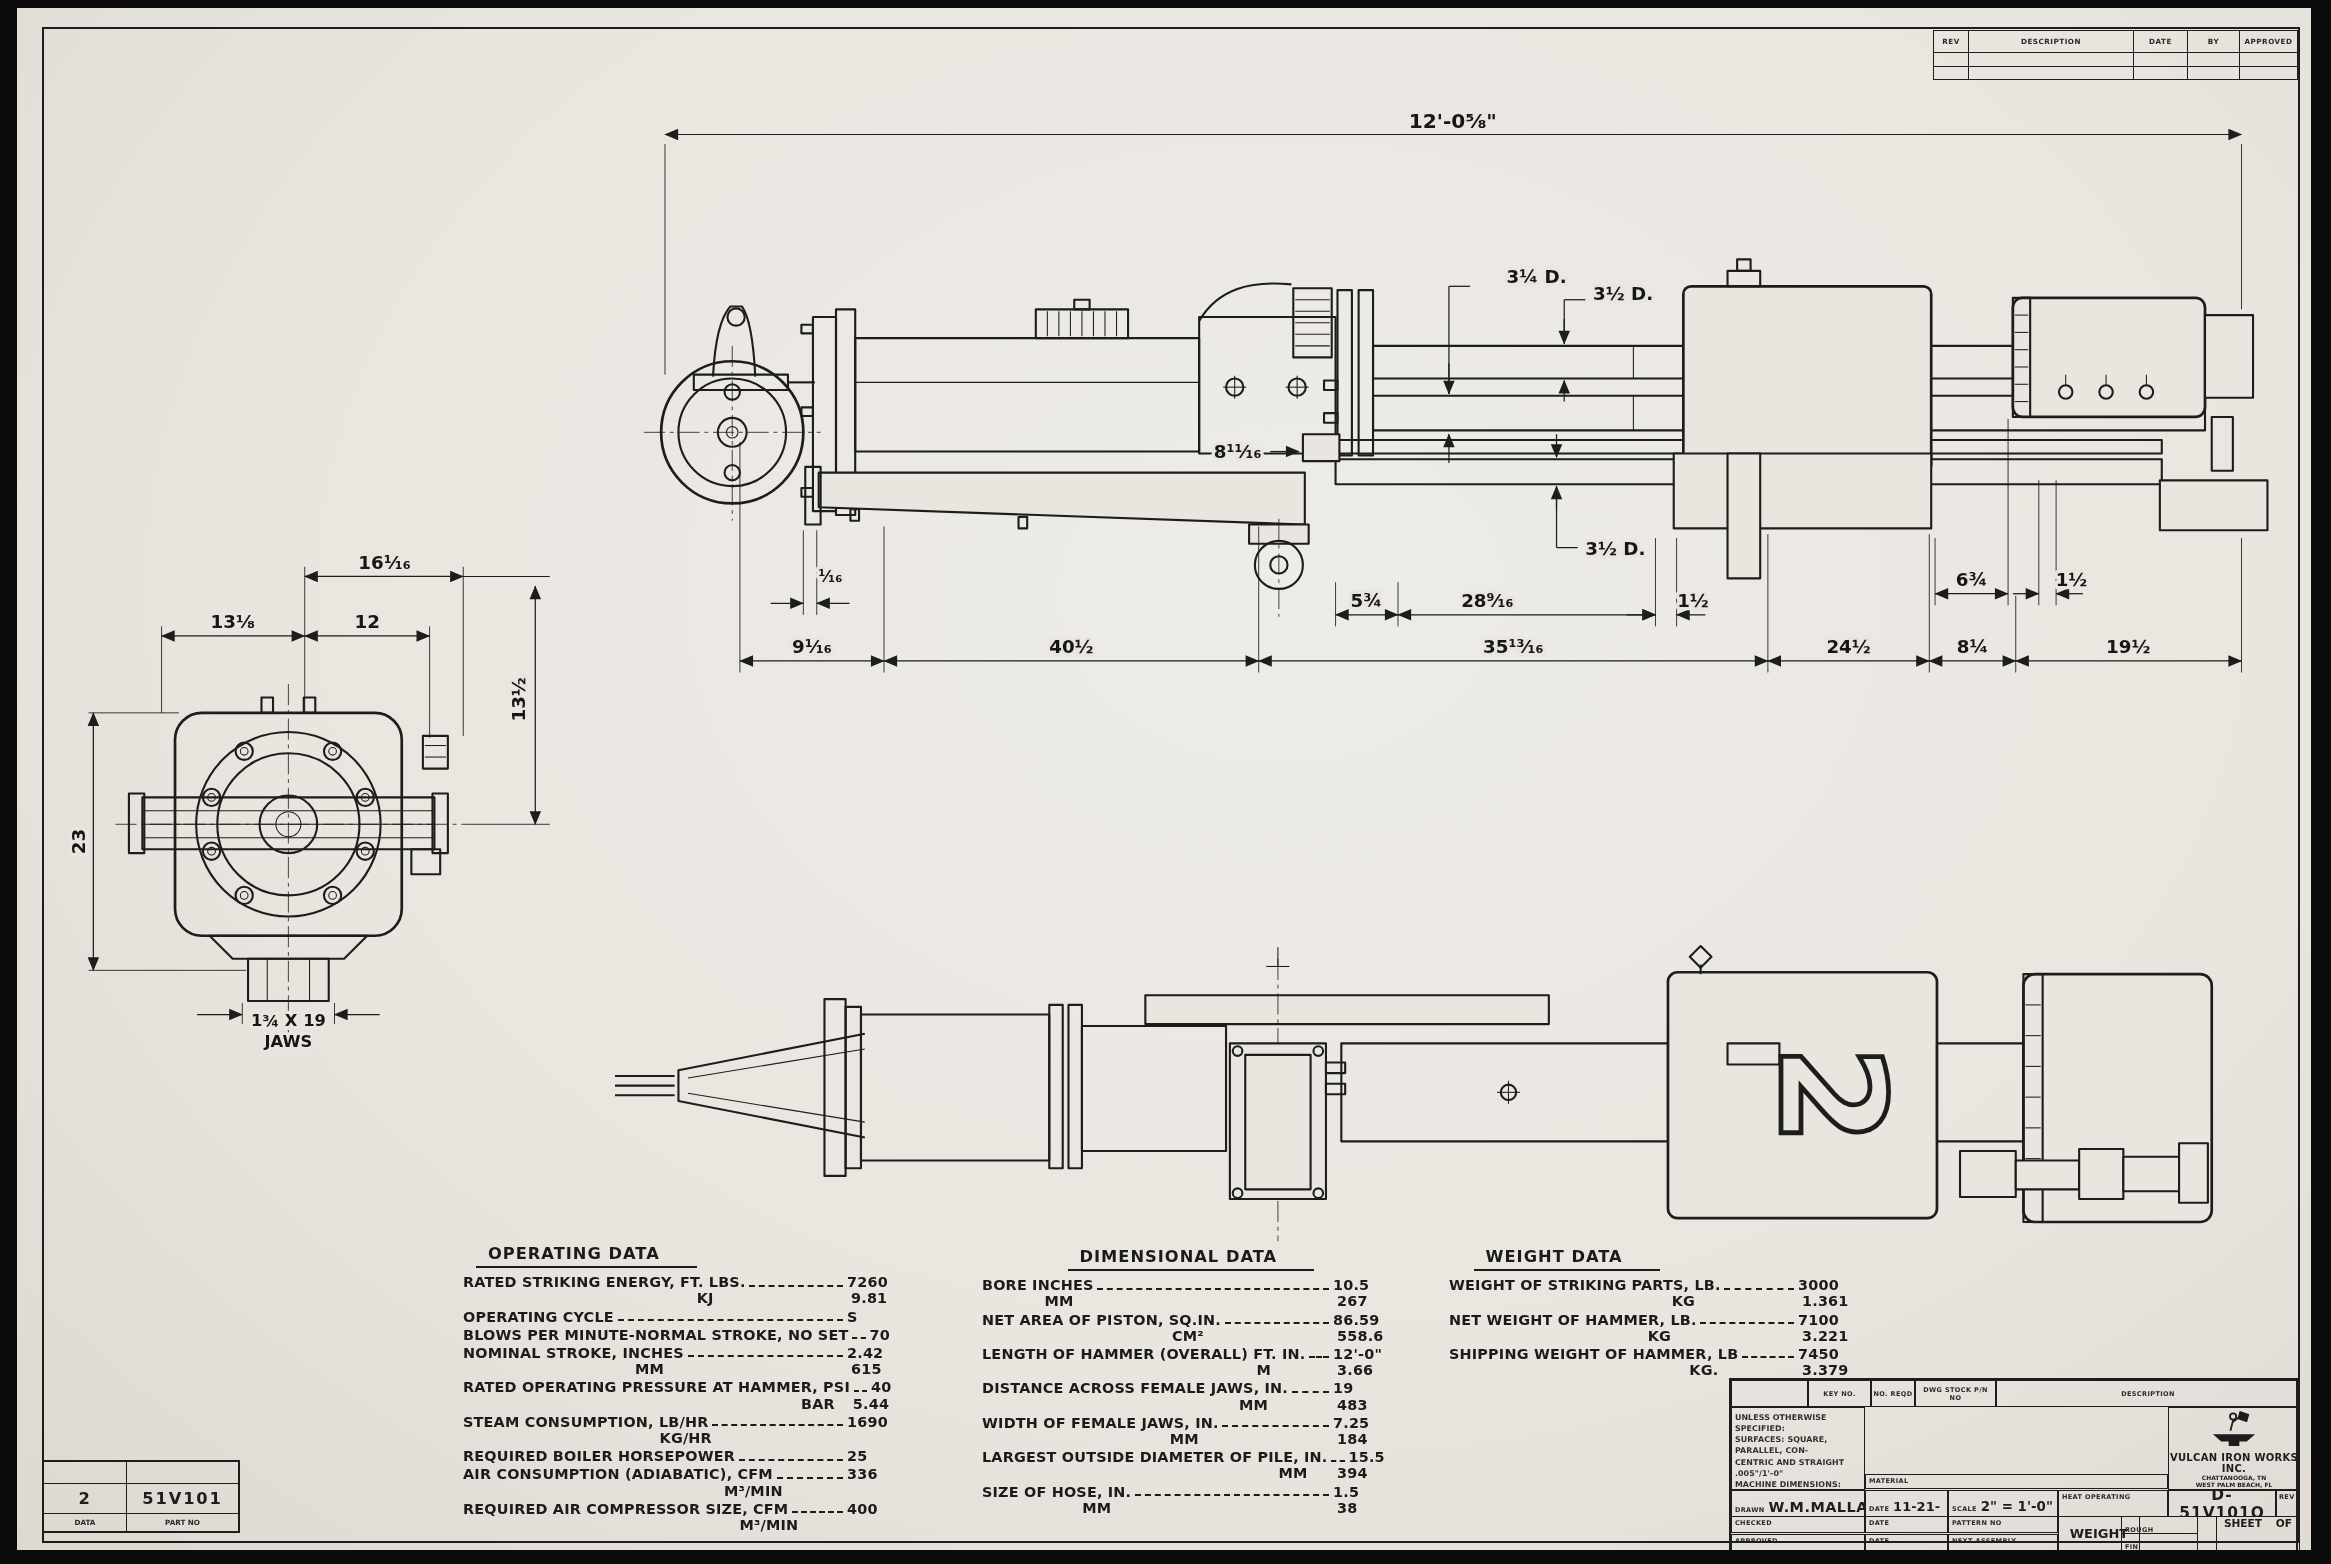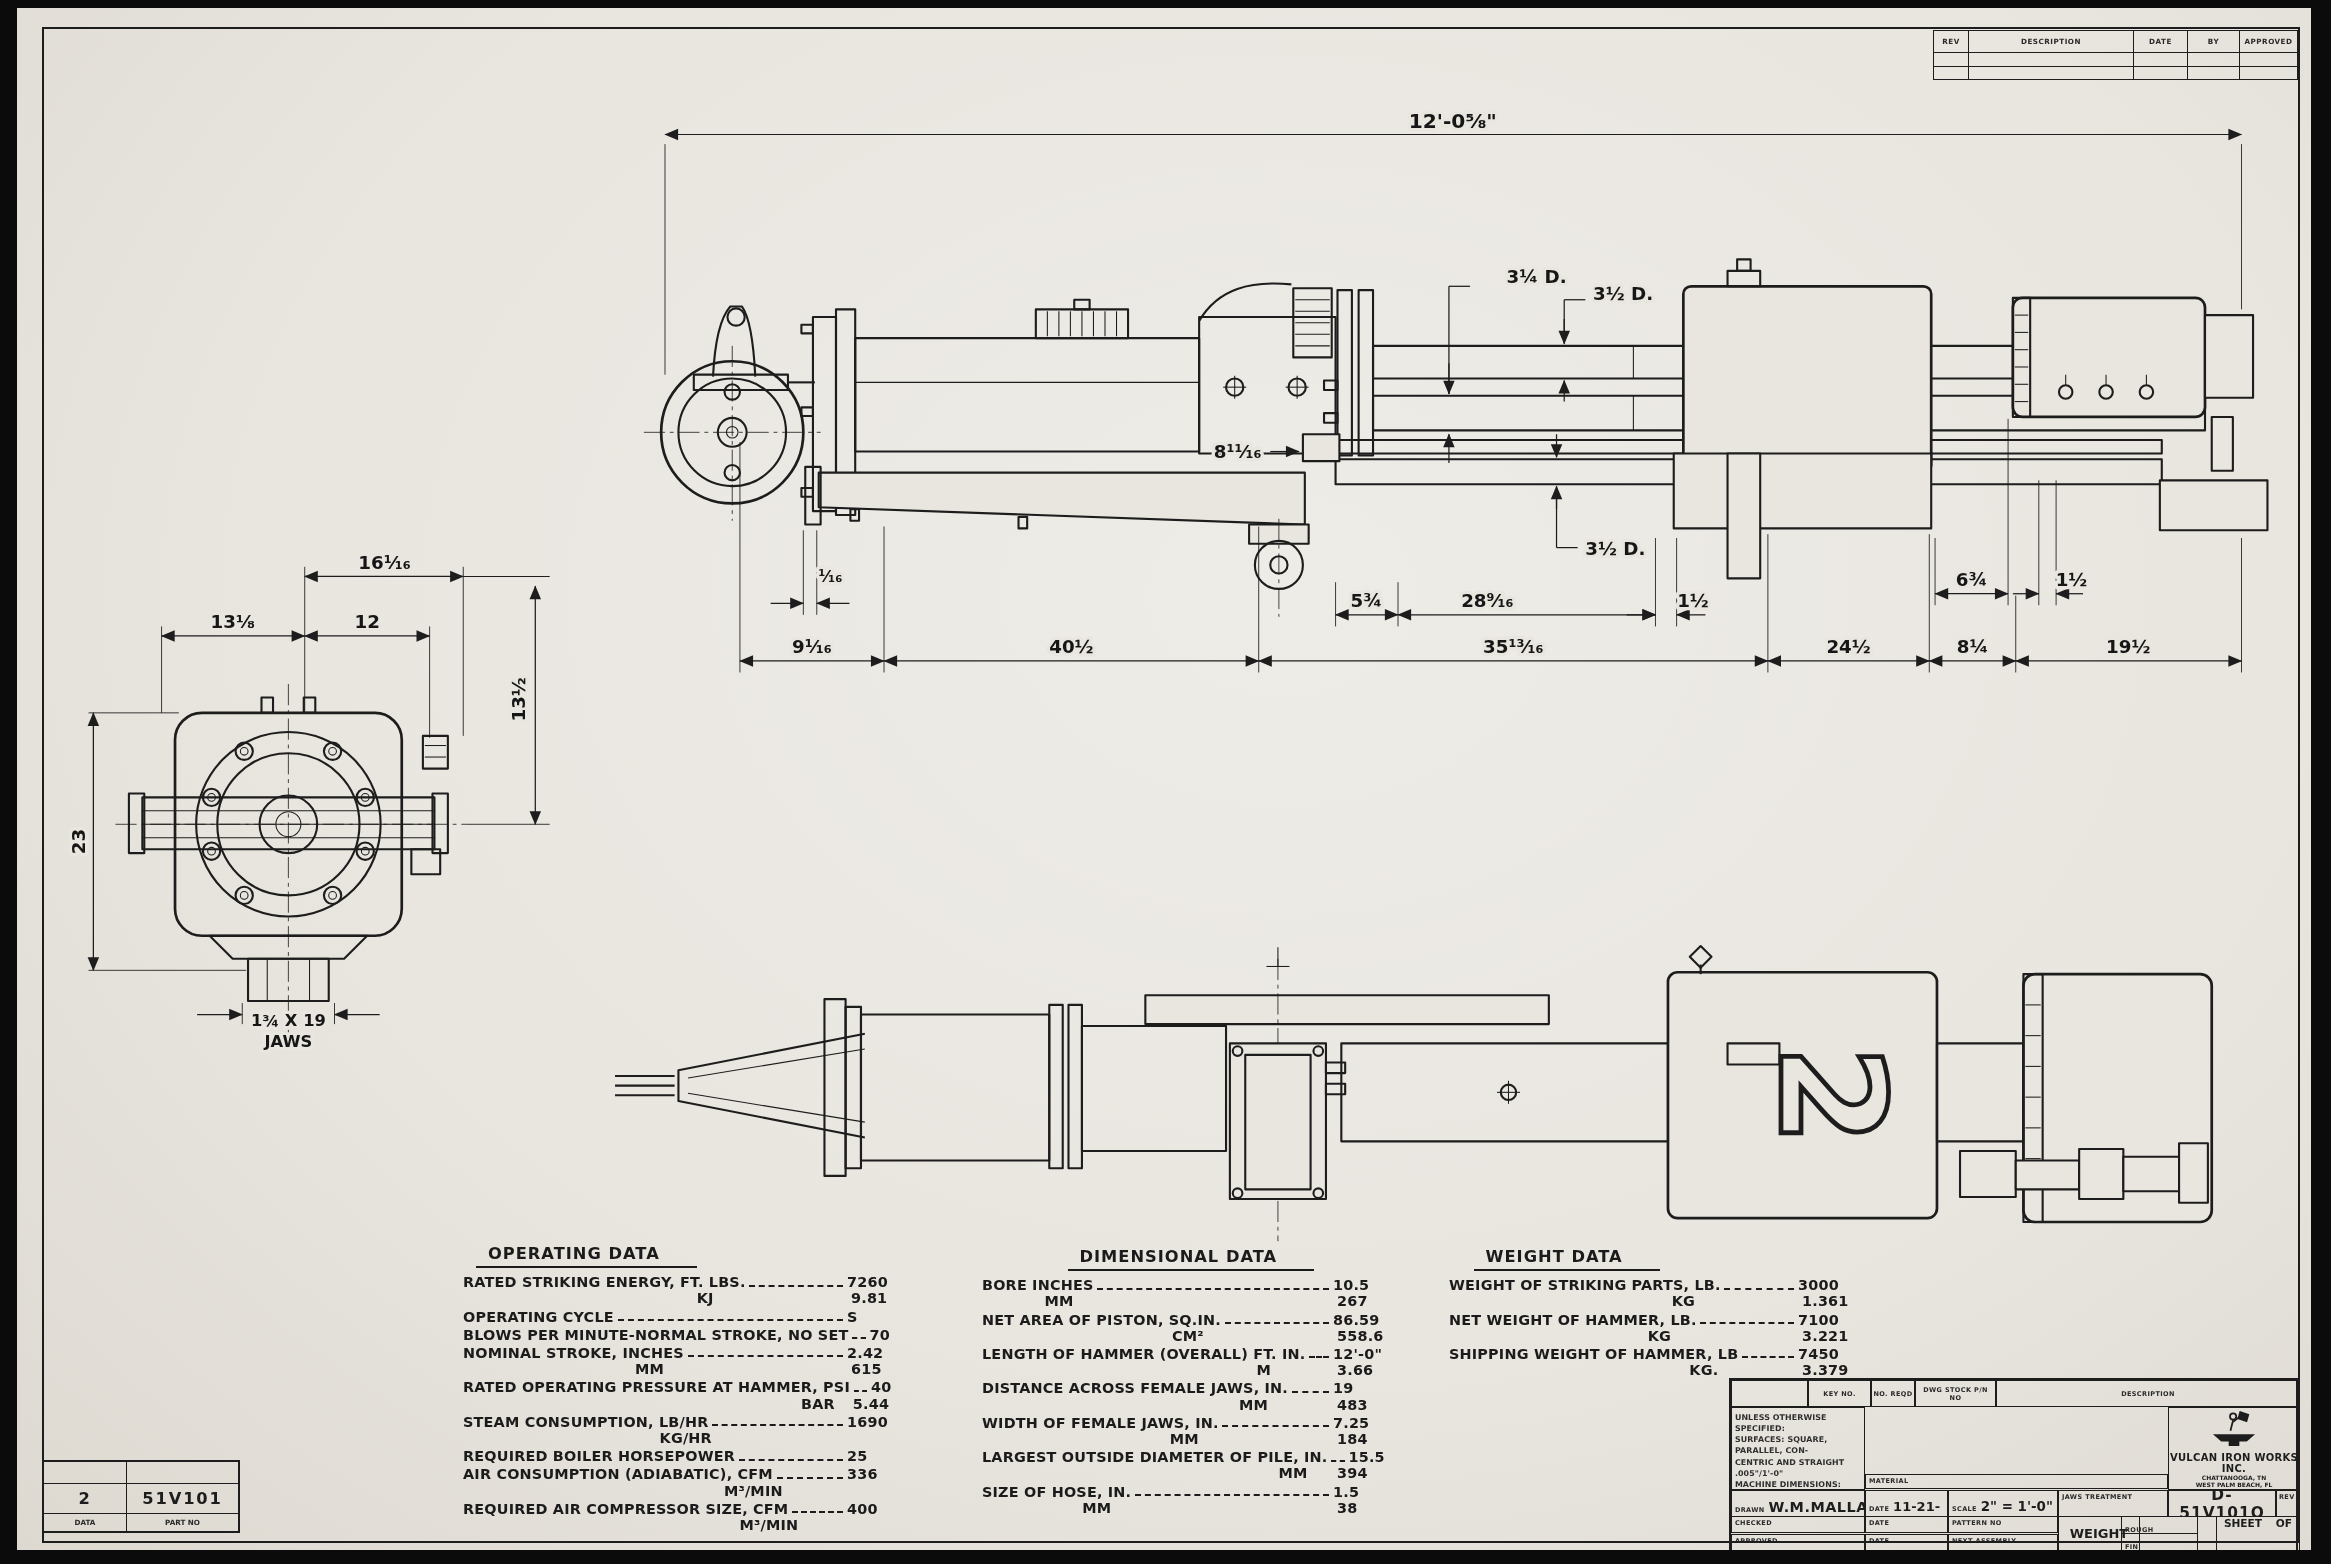--- a/index.html
+++ b/index.html
@@ -762,21 +762,21 @@
     </div>
     <div class="tb tb-inline" style="left:134px;top:110px;width:83px;height:27px">
       <span class="tb-lab">DATE</span>
       <span class="tb-value" style="font-size:13px">11-21-84</span>
     </div>
     <div class="tb tb-inline" style="left:217px;top:110px;width:110px;height:27px">
       <span class="tb-lab">SCALE</span>
       <span class="tb-value" style="font-size:13.4px">2" = 1'-0"</span>
     </div>
     <div class="tb" style="left:327px;top:110px;width:110px;height:27px">
-      <span class="tb-lab abs">JAWS TREATMENT</span>
+      <span class="tb-lab abs">HEAT OPERATING</span>
     </div>
     <div class="tb tb-center tb-value" style="left:437px;top:110px;width:108px;height:27px;font-size:15.4px;letter-spacing:1px">D-51V101Q</div>
     <div class="tb" style="left:545px;top:110px;width:24px;height:27px">
       <span class="tb-lab abs" style="left:1.9px">REV</span>
     </div>
 
     <div class="tb" style="left:0;top:136px;width:134px;height:17.3px">
         <span class="tb-lab abs">CHECKED</span>
       </div>
     <div class="tb" style="left:134px;top:136px;width:83px;height:17.3px">

